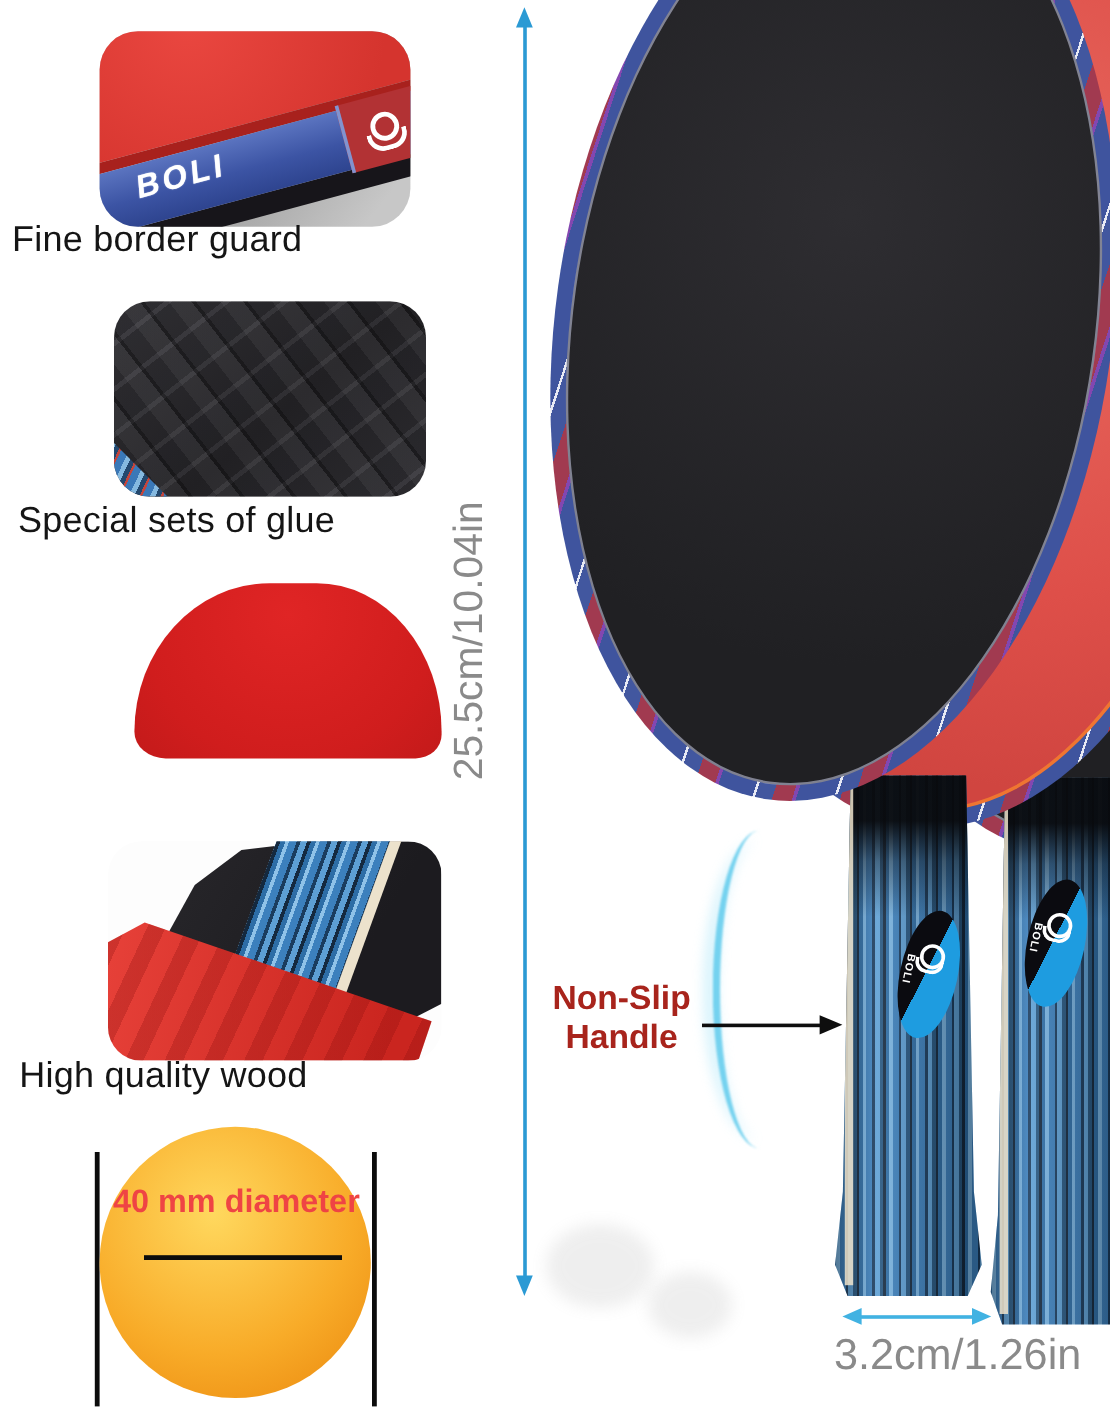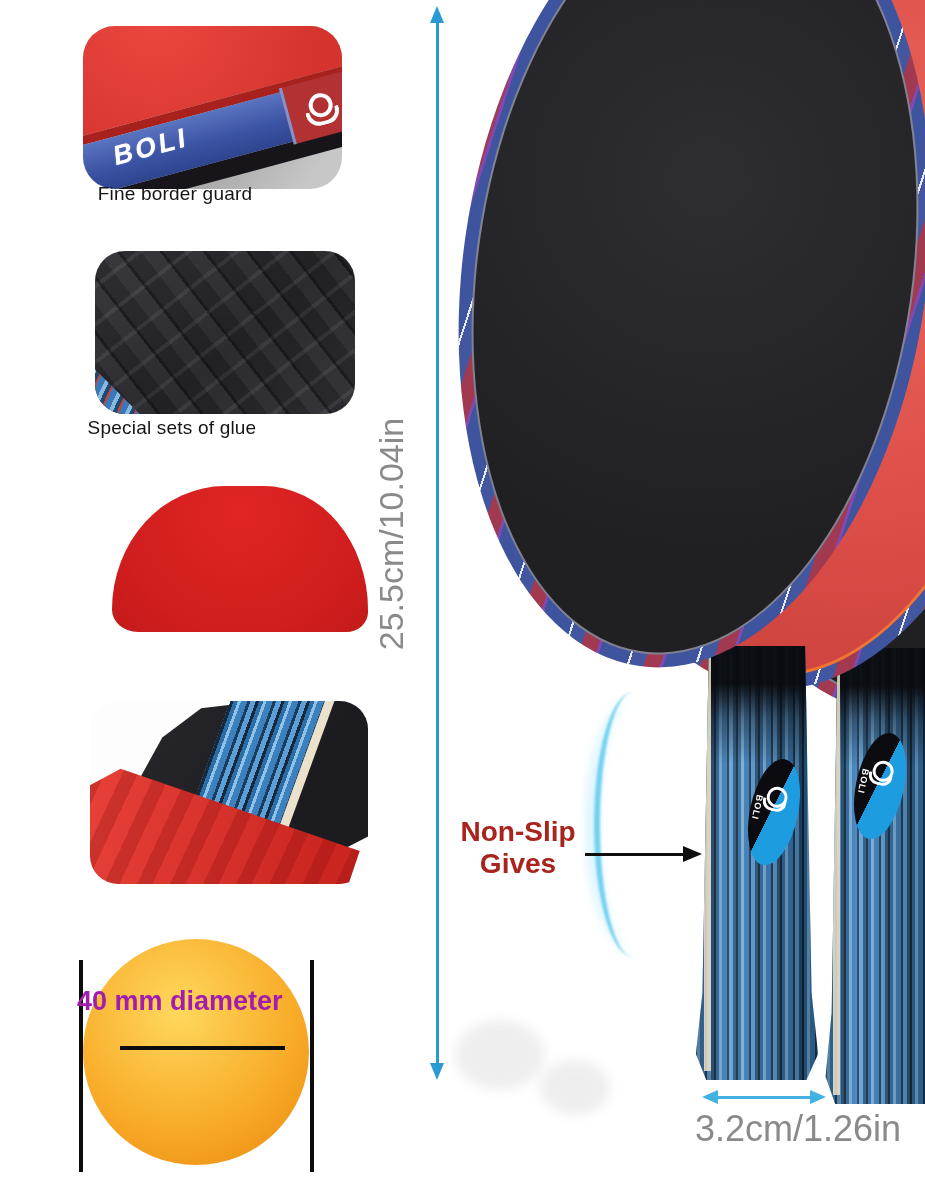--- a/index.html
+++ b/index.html
@@ -3,21 +3,21 @@
 <meta charset="utf-8">
 <style>
   html,body{margin:0;padding:0;background:#fff;}
   .canvas{
     position:relative;width:925px;height:1180px;background:#fff;overflow:hidden;
     font-family:"Liberation Sans", sans-serif;
   }
 
   
   .tile{position:absolute;overflow:hidden;}
-  .cap{position:absolute;text-align:center;font-size:19px;color:#151515;letter-spacing:.2px;}
+  .cap{position:absolute;font-size:30px;color:#151515;letter-spacing:.2px;}
 
   
   .t1{left:43px;top:10px;width:259px;height:163px;border-radius:32px;
       background:linear-gradient(128deg,#d9d9d9 35%,#a9a9a9 62%,#c7c7c7 90%);}
   .t1-rot{position:absolute;left:-14%;top:-36%;width:128%;height:165%;transform:rotate(-15deg);}
   .t1-red{height:50%;background:radial-gradient(circle at 40% 30%,#ea4740,#d5342e 75%);}
   .t1-redline{height:3%;background:#a8211d;}
   .t1-band{position:relative;height:19%;background:linear-gradient(180deg,#5b74c0,#3c54a4 55%,#2e448f);}
   .t1-band-text{position:absolute;left:17%;top:8%;color:#fff;font-weight:bold;font-size:27px;
       letter-spacing:3px;transform:skewX(-10deg);text-shadow:0 0 1px #cfd6f2;}
@@ -52,22 +52,22 @@
   .t4-edge{position:absolute;left:77%;top:-14%;width:9px;height:92%;transform:rotate(20deg);background:#ece2cc;}
   .t4-red{position:absolute;inset:0;clip-path:polygon(0 100%,0 46%,11% 37%,97% 82%,93% 100%);
       background:
         repeating-linear-gradient(115deg,rgba(130,10,10,.25) 0 14px,rgba(255,255,255,0) 14px 30px),
         linear-gradient(100deg,#e8423a,#ca251f 85%);}
 
   
   .ball-line{position:absolute;width:4px;height:212px;top:960px;background:#0c0c0c;}
   .ball{position:absolute;left:83px;top:939px;width:226px;height:226px;border-radius:50%;
       background:radial-gradient(circle at 42% 32%,#ffd85e,#f8ab28 58%,#ef9417 84%,#df8a12);}
-  .ball-label{position:absolute;left:77px;top:986px;width:240px;text-align:left;
-      font-size:27px;font-weight:bold;color:#a21caf;}
+  .ball-label{position:absolute;left:77px;top:986px;width:240px;text-align:center;
+      font-size:27px;font-weight:bold;color:#ef4444;}
   .ball-diam{position:absolute;left:120px;top:1046px;width:165px;height:4px;background:#0c0c0c;}
 
   
   .v-arrow-line{position:absolute;left:436px;top:20px;width:3px;height:1048px;background:#2b9ad4;}
   .v-arrow-top{position:absolute;left:430px;top:6px;width:0;height:0;
       border-left:7px solid transparent;border-right:7px solid transparent;border-bottom:17px solid #2b9ad4;}
   .v-arrow-bot{position:absolute;left:430px;top:1063px;width:0;height:0;
       border-left:7px solid transparent;border-right:7px solid transparent;border-top:17px solid #2b9ad4;}
   .v-label{position:absolute;left:263px;top:513px;width:260px;height:42px;
       transform:rotate(-90deg);text-align:center;font-size:34px;color:#8a8a8a;}
@@ -147,30 +147,31 @@
         </span>
       </div>
       <div class="t1-black"></div>
     </div>
   </figure>
   <div class="cap" style="left:10px;top:183px;width:330px;">Fine border guard</div>
 
   <figure class="tile t2">
     <div class="t2-sliver"></div>
   </figure>
-  <div class="cap" style="left:2px;top:417px;width:340px;">Special sets of glue</div>
+  <div class="cap" style="left:15px;top:417px;width:340px;">Special sets of glue</div>
 
   <figure class="tile t3"></figure>
 
   <figure class="tile t4">
     <div class="t4-black"></div>
     <div class="t4-handle"></div>
     <div class="t4-edge"></div>
     <div class="t4-red"></div>
   </figure>
+  <div class="cap" style="left:16px;top:880px;width:360px;">High quality wood</div>
 
   <div class="ball-line" style="left:79px;"></div>
   <div class="ball-line" style="left:310px;"></div>
   <div class="ball"></div>
   <div class="ball-label">40 mm diameter</div>
   <div class="ball-diam"></div>
 
   <div class="v-arrow-top"></div>
   <div class="v-arrow-line"></div>
   <div class="v-arrow-bot"></div>
@@ -201,21 +202,21 @@
     <div class="handle-edge"></div>
     <div class="badge bgA">
       <span class="badge-text">BOLI</span>
       <span class="badge-ring"></span>
     </div>
   </div>
   <div class="blade b1">
       <div class="face face-black"></div>
     </div>
 
-  <div class="callout-title">Non-Slip Gives</div>
+  <div class="callout-title">Non-Slip Handle</div>
   <div class="black-arrow-line"></div>
   <div class="black-arrow-head"></div>
 
   <div class="h-arrow-l"></div>
   <div class="h-arrow-line"></div>
   <div class="h-arrow-r"></div>
   <div class="h-label">3.2cm/1.26in</div>
 
   <div class="wm wm1"></div>
   <div class="wm wm2"></div>

